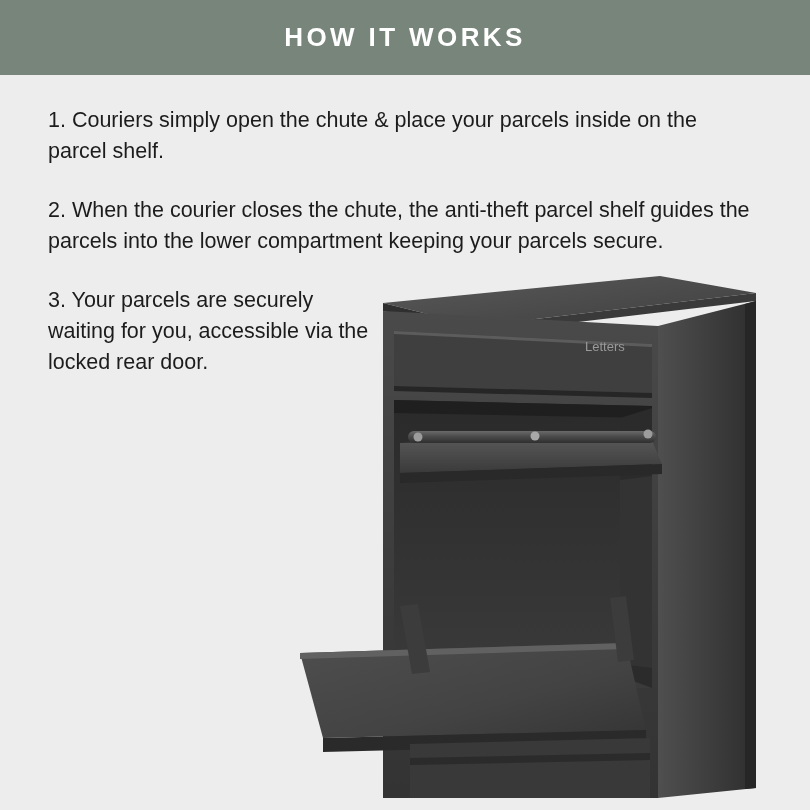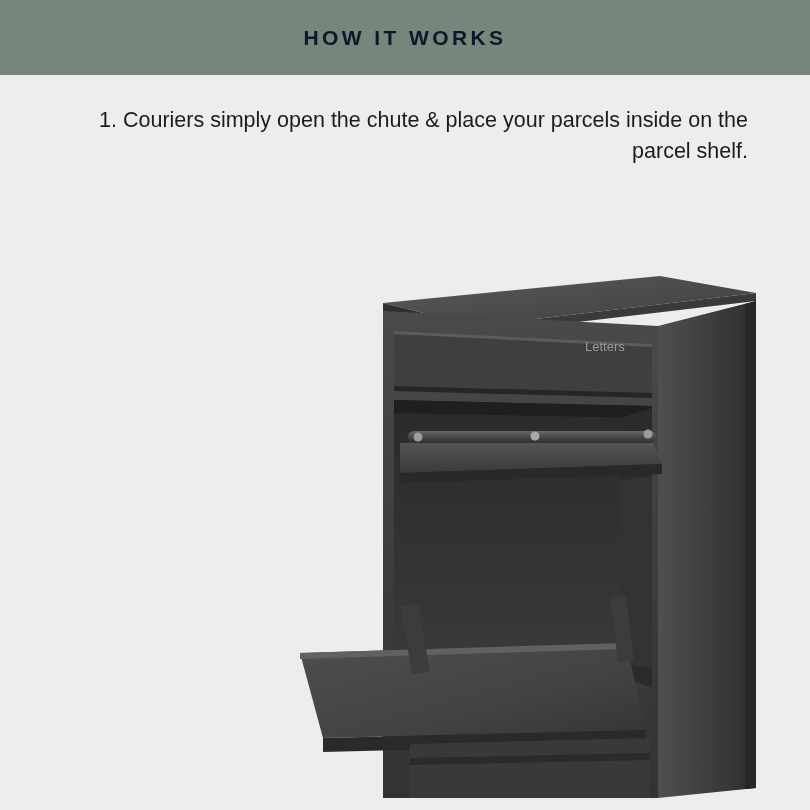--- a/index.html
+++ b/index.html
@@ -26,41 +26,40 @@
     top: 0;
     left: 0;
     width: 810px;
     height: 75px;
     background: #77857a;
     display: flex;
     align-items: center;
     justify-content: center;
   }
   .header-title {
-    color: #0f172a;
-    font-size: 21px;
+    color: #ffffff;
+    font-size: 26px;
     font-weight: bold;
     letter-spacing: 3.4px;
     text-transform: uppercase;
     font-family: "Liberation Sans", sans-serif;
   }
   
   .content {
     position: absolute;
     top: 75px;
     left: 0;
     width: 810px;
     height: 735px;
   }
   .steps {
     position: absolute;
     top: 30px;
-    left: 38px;
+    left: 48px;
     width: 710px;
-    text-align: right;
   }
   .step {
     color: #1c1c1c;
     font-size: 21.5px;
     line-height: 31px;
     margin: 0 0 28px 0;
     font-family: "Liberation Sans", sans-serif;
     white-space: pre-line;
   }
   .step.narrow {
@@ -85,20 +84,22 @@
 <div class="page">
 
   <div class="header">
     <div class="header-title">HOW IT WORKS</div>
   </div>
 
   <div class="content">
 
     <div class="steps">
       <p class="step">1. Couriers simply open the chute &amp; place your parcels inside on the parcel shelf.</p>
+      <p class="step">2. When the courier closes the chute, the anti-theft parcel shelf guides the parcels into the lower compartment keeping your parcels secure.</p>
+      <p class="step narrow">3. Your parcels are securely waiting for you, accessible via the locked rear door.</p>
     </div>
 
     <div class="photo">
       <svg width="520" height="530" viewBox="0 0 520 530" xmlns="http://www.w3.org/2000/svg">
         <defs>
           <linearGradient id="frontGrad" x1="0" y1="0" x2="0" y2="1">
             <stop offset="0%" stop-color="#4a4a4a"></stop>
             <stop offset="55%" stop-color="#3c3c3c"></stop>
             <stop offset="100%" stop-color="#333333"></stop>
           </linearGradient>

